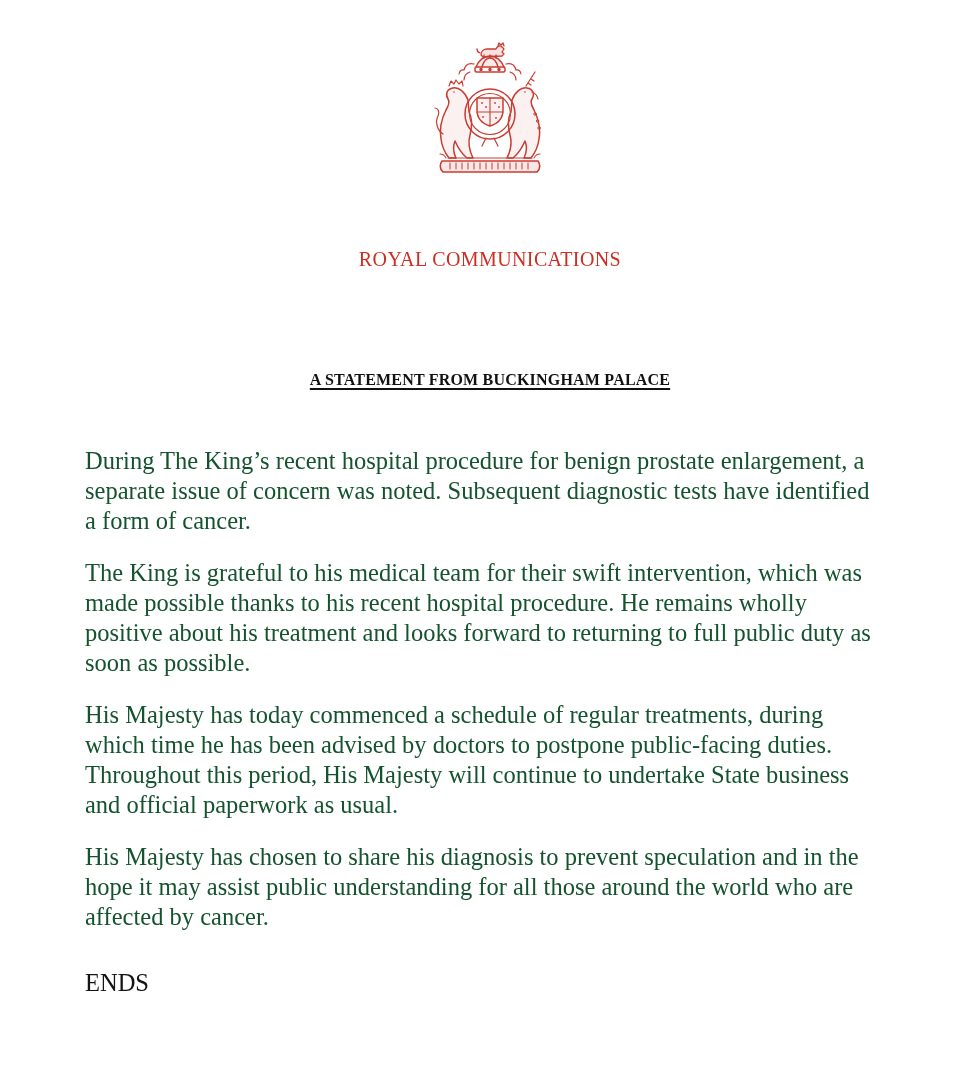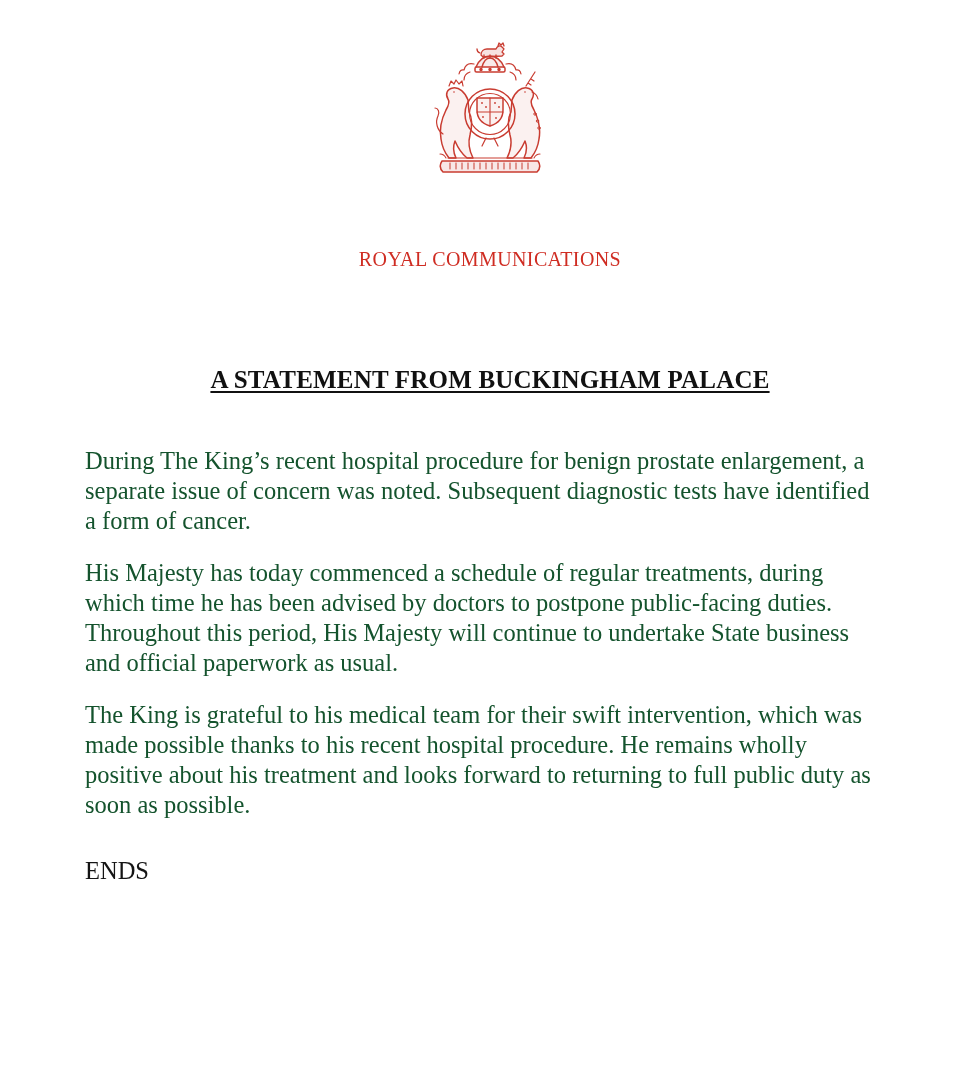--- a/index.html
+++ b/index.html
@@ -34,21 +34,21 @@
     margin-top: 68px;
     text-align: center;
     font-size: 20px;
     line-height: 26px;
     letter-spacing: 0.4px;
     color: var(--accent);
   }
   .headline {
     margin: 94px 0 0 0;
     text-align: center;
-    font-size: 25px;
+    font-size: 16px;
     line-height: 28px;
     font-weight: bold;
     letter-spacing: 0.2px;
     text-decoration: underline;
     text-decoration-thickness: 2px;
     text-underline-offset: 3px;
     color: #111111;
   }
   .bodytext {
     margin: 52px 68px 0 85px;
@@ -138,25 +138,28 @@
   </div>
 
   <div class="dept">ROYAL COMMUNICATIONS</div>
 
   <h1 class="headline">A STATEMENT FROM BUCKINGHAM PALACE</h1>
 
   <div class="bodytext">
     <p>During The King’s recent hospital procedure for benign prostate enlargement, a
 separate issue of concern was noted. Subsequent diagnostic tests have identified
 a form of cancer.</p>
+    <p>The King is grateful to his medical team for their swift intervention, which was
+made possible thanks to his recent hospital procedure. He remains wholly
+positive about his treatment and looks forward to returning to full public duty as
+soon as possible.</p>
     <p>His Majesty has today commenced a schedule of regular treatments, during
 which time he has been advised by doctors to postpone public-facing duties.
 Throughout this period, His Majesty will continue to undertake State business
 and official paperwork as usual.</p>
-    <p>The King is grateful to his medical team for their swift intervention, which was
-made possible thanks to his recent hospital procedure. He remains wholly
-positive about his treatment and looks forward to returning to full public duty as
-soon as possible.</p>
+    <p>His Majesty has chosen to share his diagnosis to prevent speculation and in the
+hope it may assist public understanding for all those around the world who are
+affected by cancer.</p>
   </div>
 
   <div class="ends">ENDS</div>
 
 </div>
 
 </body></html>

